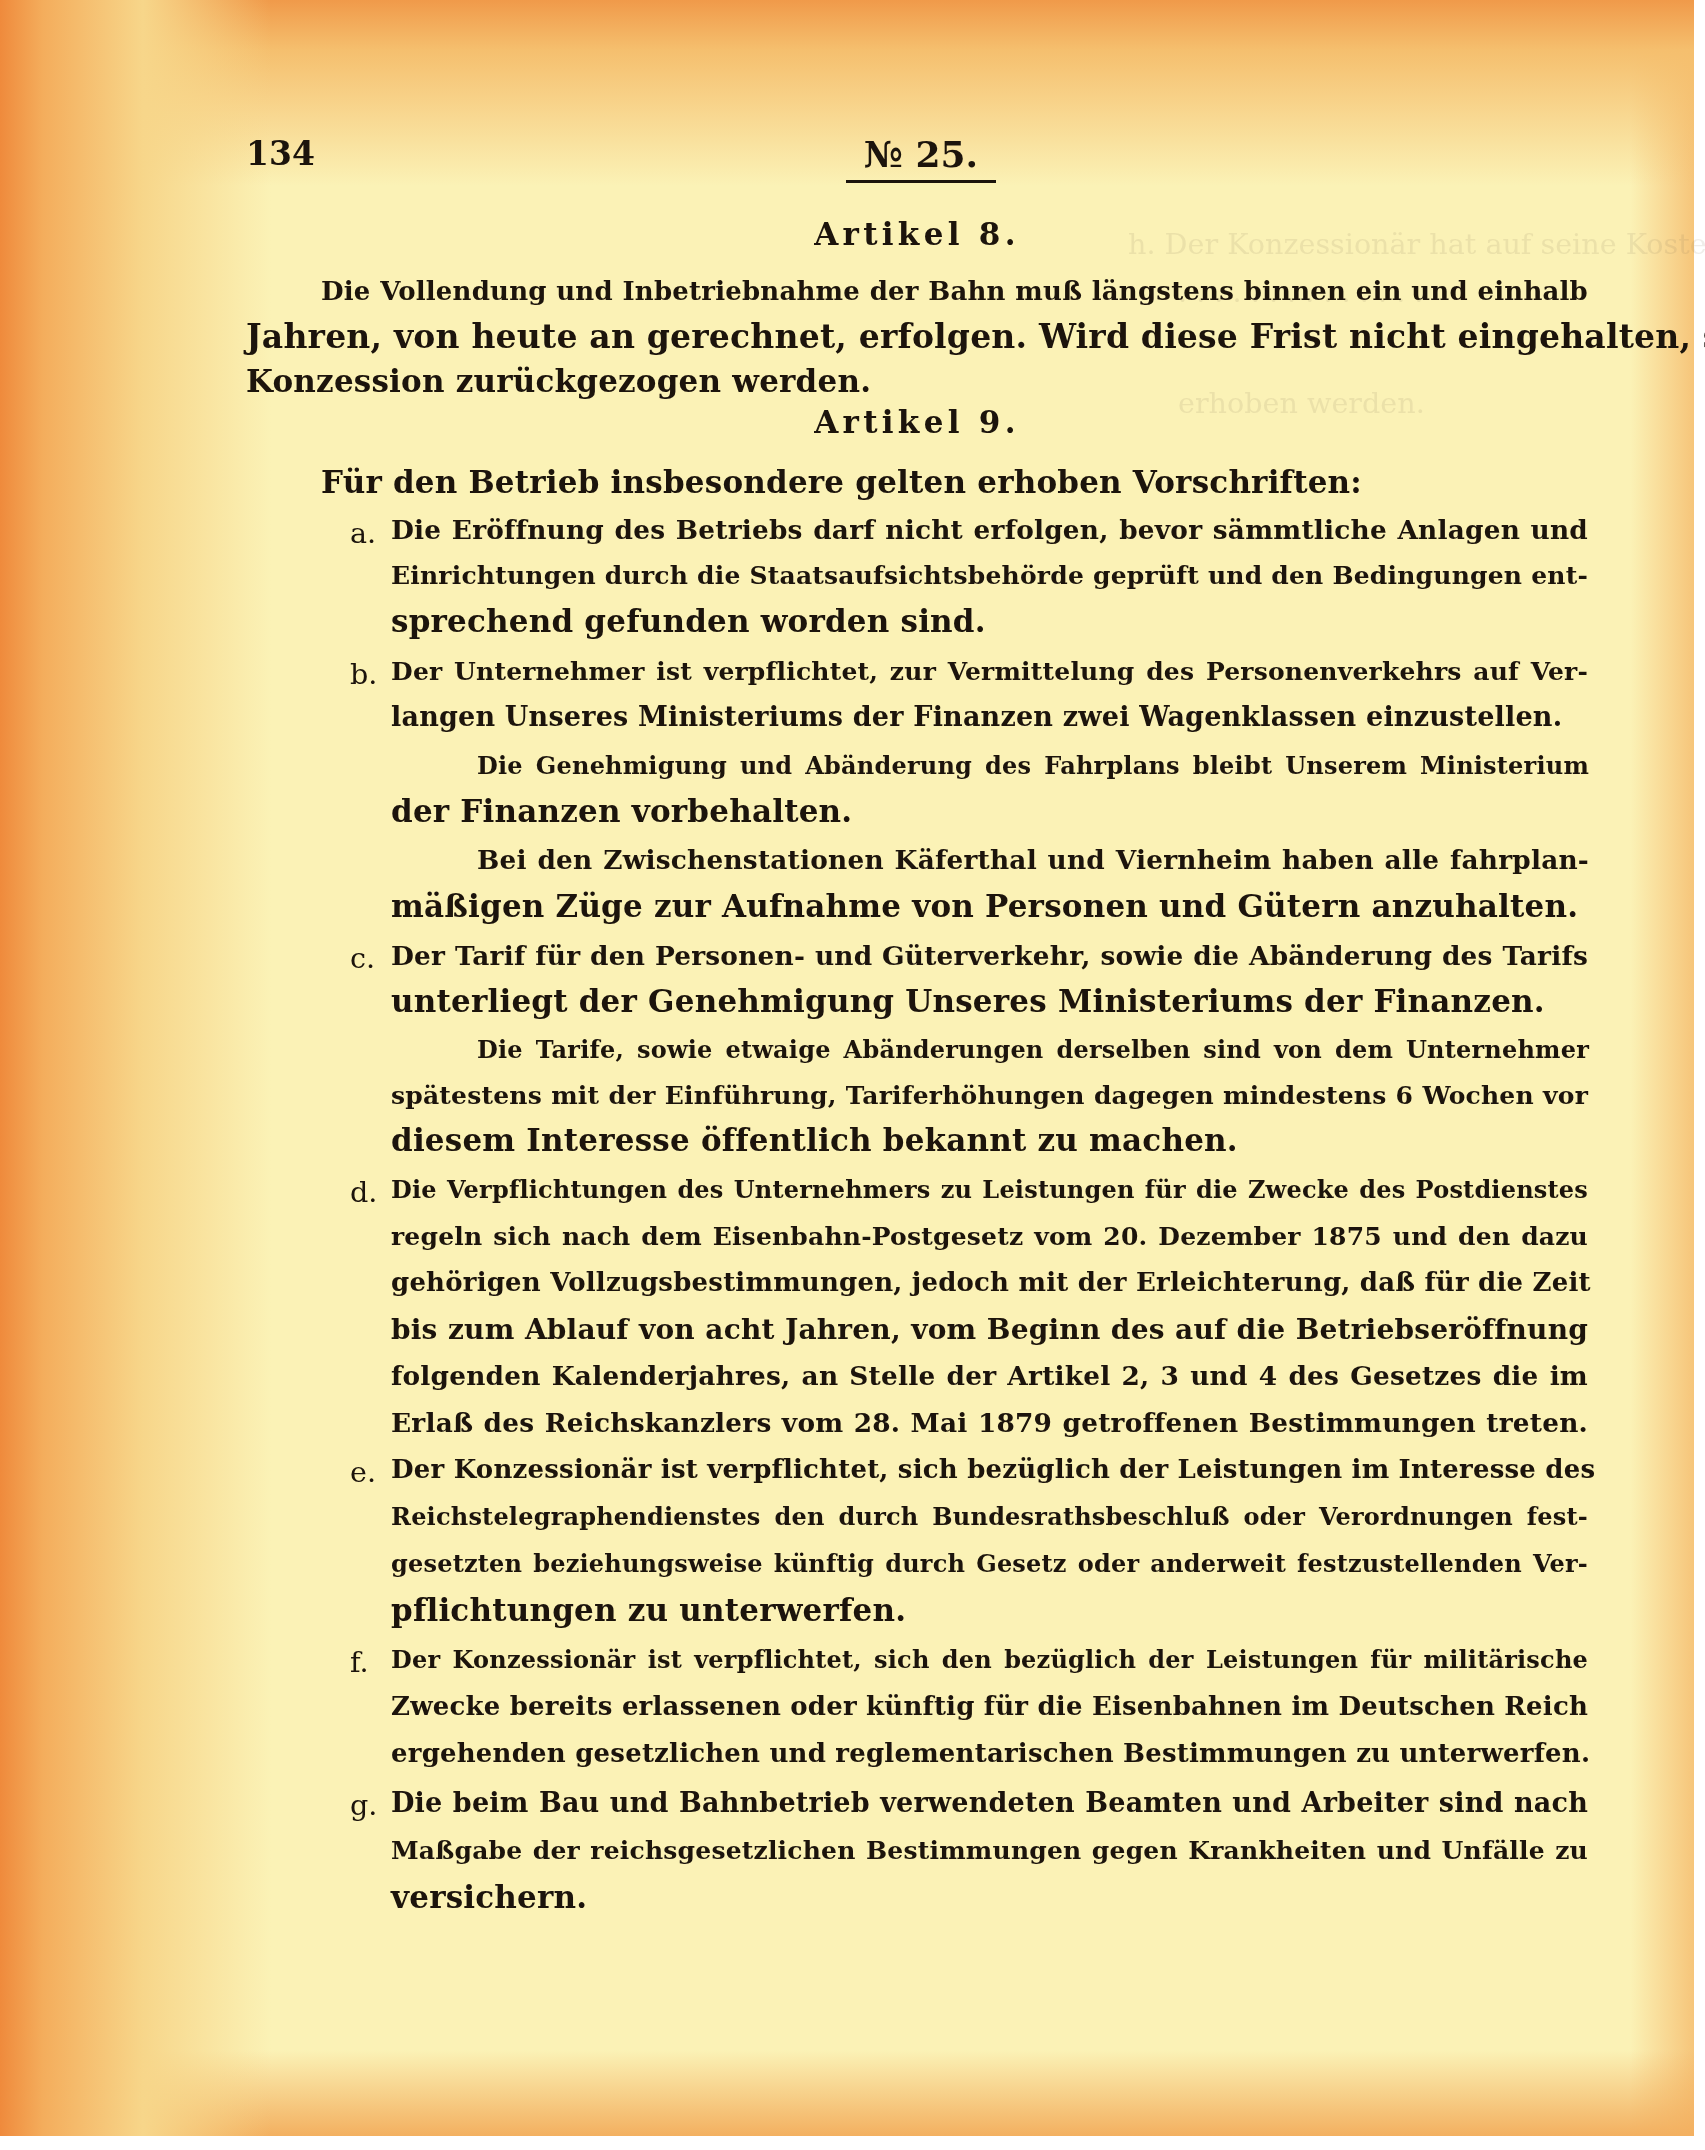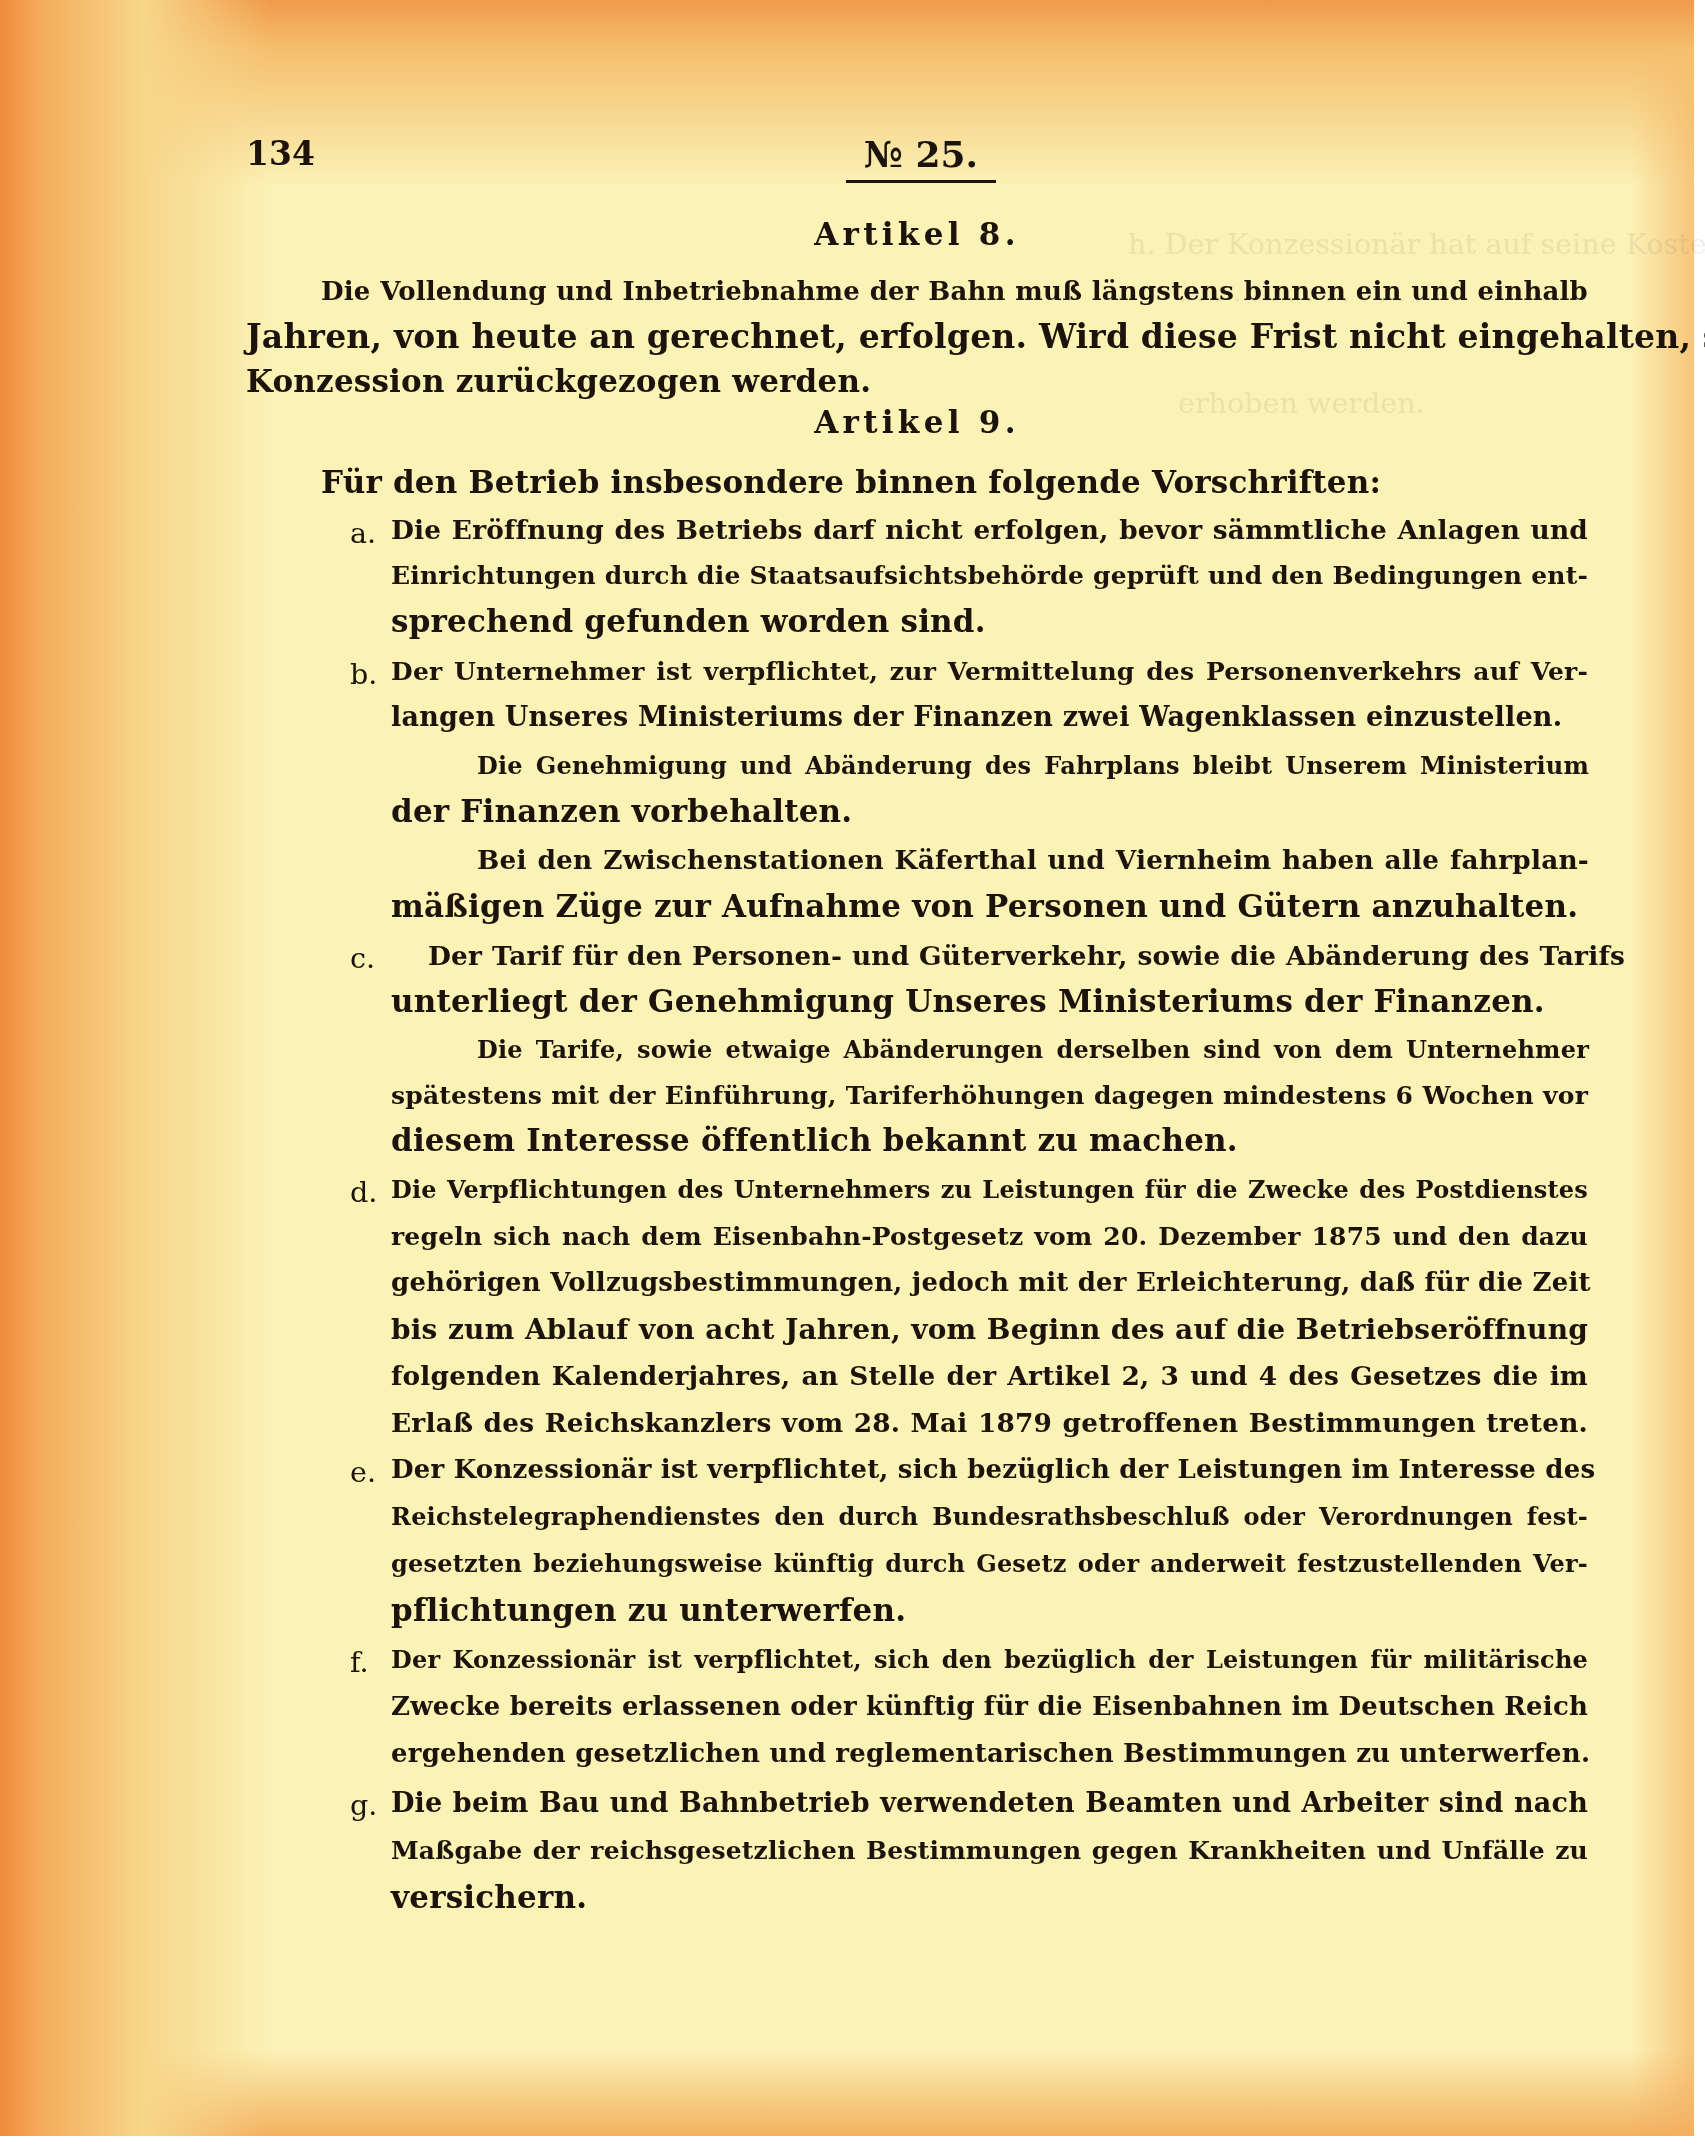--- a/index.html
+++ b/index.html
@@ -51,37 +51,37 @@
 <div class="pnum">134</div>
 <div class="issue">№ 25.</div>
 <div class="rule"></div>
 
 <div class="line full center heading" style="top:216px;">Artikel 8.</div>
 <div class="line p1" style="top: 273px; font-size: 26px;">Die Vollendung und Inbetriebnahme der Bahn muß längstens binnen ein und einhalb</div>
 <div class="line full" style="top: 318px; font-size: 33px;">Jahren, von heute an gerechnet, erfolgen.  Wird diese Frist nicht eingehalten, so kann die</div>
 <div class="line full last" style="top:363px;">Konzession zurückgezogen werden.</div>
 
 <div class="line full center heading" style="top:404px;">Artikel 9.</div>
-<div class="line p1 last" style="top:464px;">Für den Betrieb insbesondere binnen folgende Vorschriften:</div>
+<div class="line p1 last" style="top:464px;">Für den Betrieb insbesondere gelten erhoben Vorschriften:</div>
 
 <div class="label" style="left:350px;top:516px;">a.</div>
 <div class="line ind" style="top: 511px; font-size: 26.4px;">Die Eröffnung des Betriebs darf nicht erfolgen, bevor sämmtliche Anlagen und</div>
 <div class="line ind" style="top: 557px; font-size: 25px;">Einrichtungen durch die Staatsaufsichtsbehörde geprüft und den Bedingungen ent-</div>
 <div class="line ind last" style="top:603px;">sprechend gefunden worden sind.</div>
 
 <div class="label" style="left:350px;top:657px;">b.</div>
 <div class="line ind" style="top: 653px; font-size: 25px;">Der Unternehmer ist verpflichtet, zur Vermittelung des Personenverkehrs auf Ver-</div>
 <div class="line ind last" style="top: 698px; font-size: 27px;">langen Unseres Ministeriums der Finanzen zwei Wagenklassen einzustellen.</div>
 <div class="line ind2" style="top: 747px; font-size: 24px;">Die Genehmigung und Abänderung des Fahrplans bleibt Unserem Ministerium</div>
 <div class="line ind last" style="top:793px;">der Finanzen vorbehalten.</div>
 <div class="line ind2" style="top: 841px; font-size: 26.4px;">Bei den Zwischenstationen Käferthal und Viernheim haben alle fahrplan-</div>
 <div class="line ind last" style="top: 888px; font-size: 31px;">mäßigen Züge zur Aufnahme von Personen und Gütern anzuhalten.</div>
 
 <div class="label" style="left:350px;top:941px;">c.</div>
-<div class="line ind" style="top: 937px; font-size: 26.4px; margin-left: 37px;">Der Tarif für den Personen- und Güterverkehr, sowie die Abänderung des Tarifs</div>
+<div class="line ind" style="top: 937px; font-size: 26.4px;">Der Tarif für den Personen- und Güterverkehr, sowie die Abänderung des Tarifs</div>
 <div class="line ind last" style="top:983px;">unterliegt der Genehmigung Unseres Ministeriums der Finanzen.</div>
 <div class="line ind2" style="top: 1031px; font-size: 24px;">Die Tarife, sowie etwaige Abänderungen derselben sind von dem Unternehmer</div>
 <div class="line ind" style="top: 1077px; font-size: 25px;">spätestens mit der Einführung, Tariferhöhungen dagegen mindestens 6 Wochen vor</div>
 <div class="line ind last" style="top:1122px;">diesem Interesse öffentlich bekannt zu machen.</div>
 
 <div class="label" style="left:350px;top:1175px;">d.</div>
 <div class="line ind" style="top: 1171px; font-size: 24px;">Die Verpflichtungen des Unternehmers zu Leistungen für die Zwecke des Postdienstes</div>
 <div class="line ind" style="top: 1218px; font-size: 25px;">regeln sich nach dem Eisenbahn-Postgesetz vom 20. Dezember 1875 und den dazu</div>
 <div class="line ind" style="top: 1264px; font-size: 26px;">gehörigen Vollzugsbestimmungen, jedoch mit der Erleichterung, daß für die Zeit</div>
 <div class="line ind" style="top: 1311px; font-size: 28px;">bis zum Ablauf von acht Jahren, vom Beginn des auf die Betriebseröffnung</div>

